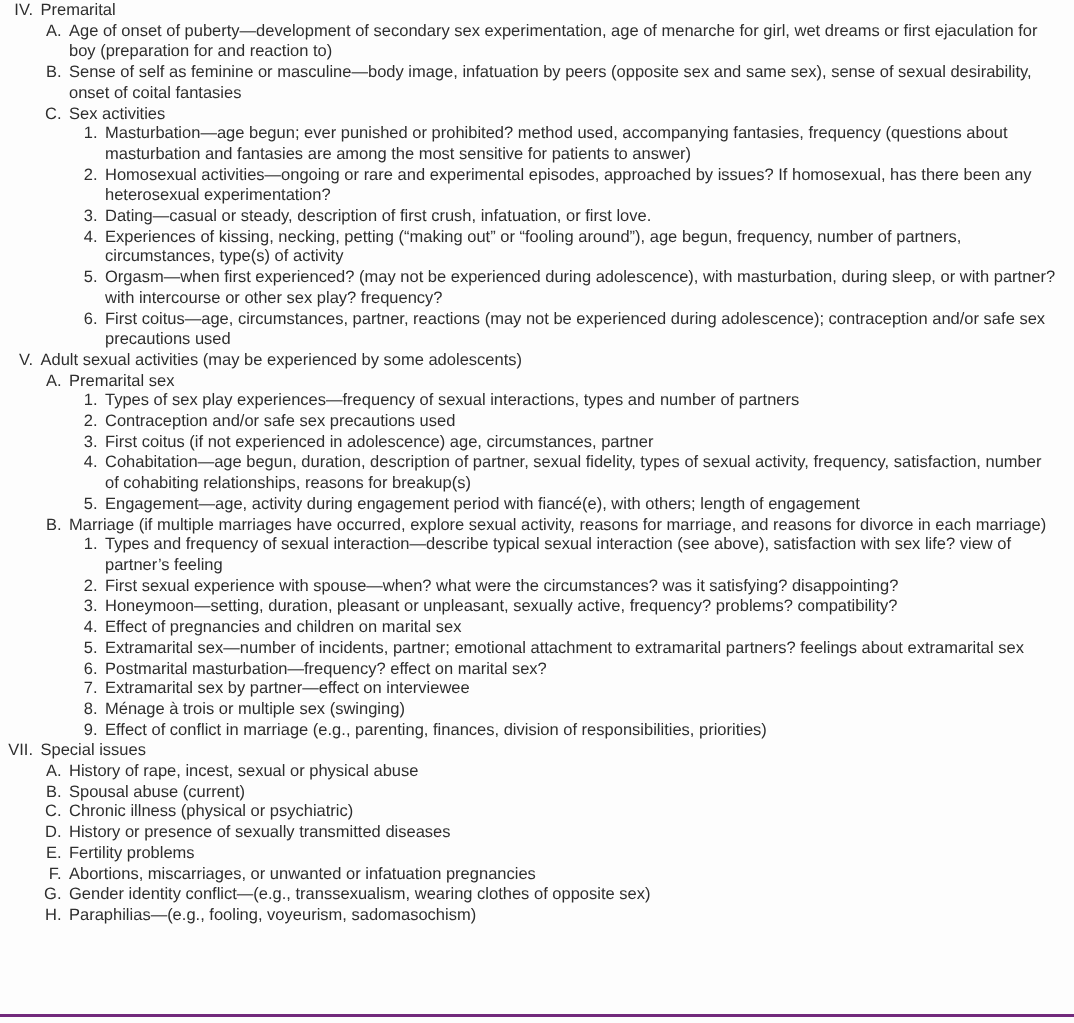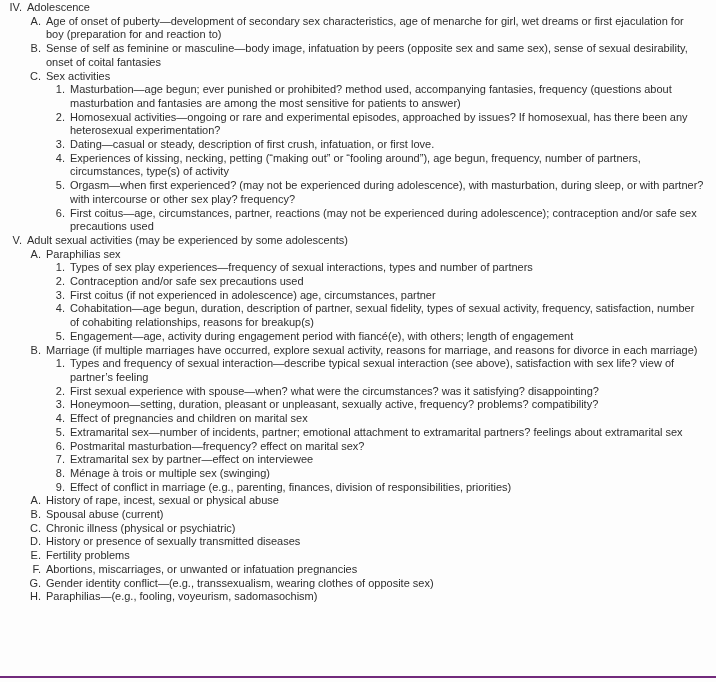--- a/index.html
+++ b/index.html
@@ -43,25 +43,25 @@
     background: #722a7c;
   }
 </style>
 </head>
 <body style="background: rgb(253, 253, 253); color: rgb(46, 46, 46);">
 
 <div class="page">
   <div class="outline">
       <div class="row l1">
     <span class="lbl">IV.</span>
-    <span class="txt">Adolescence</span>
+    <span class="txt">Premarital</span>
   </div>
       <div class="row l2">
     <span class="lbl">A.</span>
-    <span class="txt">Age of onset of puberty—development of secondary sex characteristics, age of menarche for girl, wet dreams or first ejaculation for boy (preparation for and reaction to)</span>
+    <span class="txt">Age of onset of puberty—development of secondary sex experimentation, age of menarche for girl, wet dreams or first ejaculation for boy (preparation for and reaction to)</span>
   </div>
       <div class="row l2">
     <span class="lbl">B.</span>
     <span class="txt">Sense of self as feminine or masculine—body image, infatuation by peers (opposite sex and same sex), sense of sexual desirability, onset of coital fantasies</span>
   </div>
       <div class="row l2">
     <span class="lbl">C.</span>
     <span class="txt">Sex activities</span>
   </div>
       <div class="row l3">
@@ -87,21 +87,21 @@
       <div class="row l3">
     <span class="lbl">6.</span>
     <span class="txt">First coitus—age, circumstances, partner, reactions (may not be experienced during adolescence); contraception and/or safe sex precautions used</span>
   </div>
       <div class="row l1">
     <span class="lbl">V.</span>
     <span class="txt">Adult sexual activities (may be experienced by some adolescents)</span>
   </div>
       <div class="row l2">
     <span class="lbl">A.</span>
-    <span class="txt">Paraphilias sex</span>
+    <span class="txt">Premarital sex</span>
   </div>
       <div class="row l3">
     <span class="lbl">1.</span>
     <span class="txt">Types of sex play experiences—frequency of sexual interactions, types and number of partners</span>
   </div>
       <div class="row l3">
     <span class="lbl">2.</span>
     <span class="txt">Contraception and/or safe sex precautions used</span>
   </div>
       <div class="row l3">
@@ -149,20 +149,24 @@
     <span class="txt">Extramarital sex by partner—effect on interviewee</span>
   </div>
       <div class="row l3">
     <span class="lbl">8.</span>
     <span class="txt">Ménage à trois or multiple sex (swinging)</span>
   </div>
       <div class="row l3">
     <span class="lbl">9.</span>
     <span class="txt">Effect of conflict in marriage (e.g., parenting, finances, division of responsibilities, priorities)</span>
   </div>
+      <div class="row l1">
+    <span class="lbl">VII.</span>
+    <span class="txt">Special issues</span>
+  </div>
       <div class="row l2">
     <span class="lbl">A.</span>
     <span class="txt">History of rape, incest, sexual or physical abuse</span>
   </div>
       <div class="row l2">
     <span class="lbl">B.</span>
     <span class="txt">Spousal abuse (current)</span>
   </div>
       <div class="row l2">
     <span class="lbl">C.</span>

